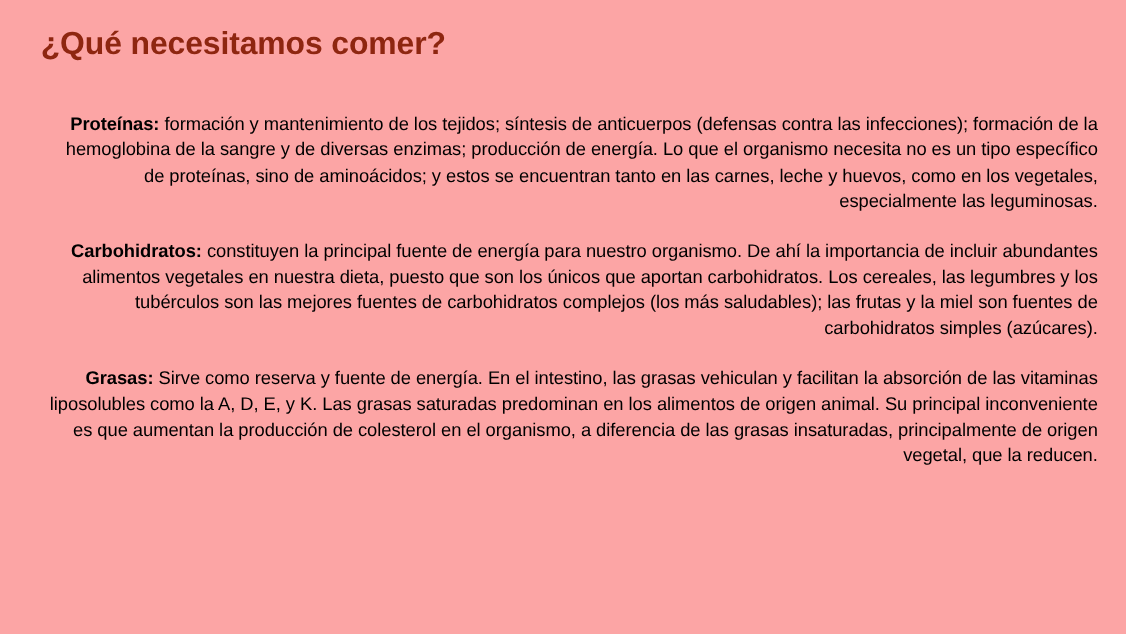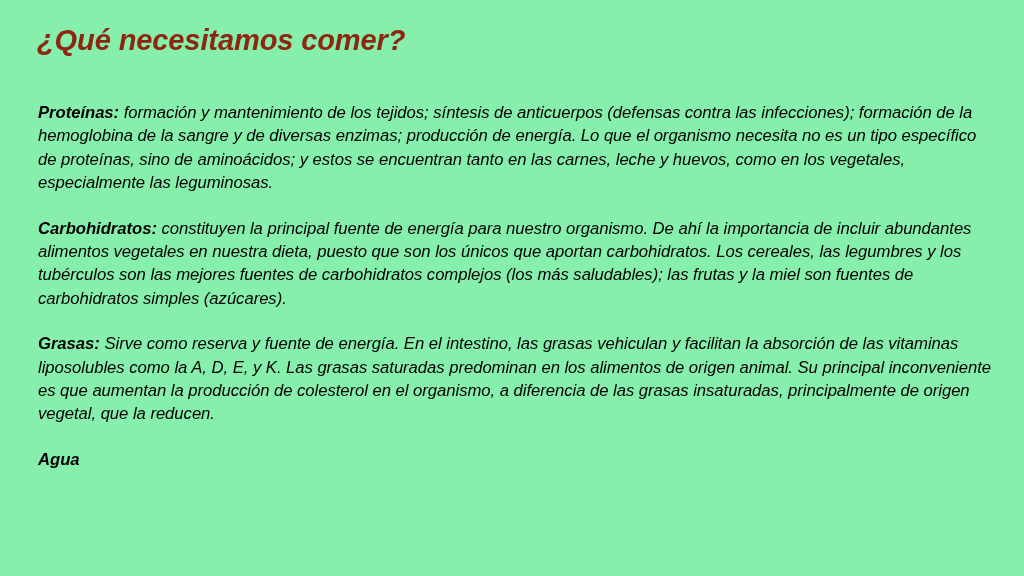--- a/index.html
+++ b/index.html
@@ -13,23 +13,22 @@
     height: 576px;
     overflow: hidden;
     font-family: "Liberation Sans", sans-serif;
     -webkit-font-smoothing: antialiased;
   }
 
   .slide {
     position: relative;
     width: 1024px;
     height: 576px;
-    background: #86efac;
+    background: #fca5a5;
     box-sizing: border-box;
-    font-style: italic;
   }
 
   .slide-title {
     position: absolute;
     left: 37px;
     top: 22px;
     width: 950px;
     margin: 0;
     font-size: 29px;
     font-weight: bold;
@@ -44,21 +43,21 @@
     left: 38px;
     top: 101px;
     width: 960px;
   }
 
   .para {
     margin: 0 0 22px 0;
     font-size: 16.7px;
     line-height: 23.4px;
     color: #000000;
-    text-align: left;
+    text-align: right;
     letter-spacing: -0.05px;
   }
 
   .para:last-child {
     margin-bottom: 0;
   }
 
   .para .lead {
     font-weight: bold;
   }
@@ -76,16 +75,15 @@
 
   <div class="body-block">
 
     <p class="para"><span class="lead">Proteínas:</span><span class="rest"> formación y mantenimiento de los tejidos; síntesis de anticuerpos (defensas contra las infecciones); formación de la hemoglobina de la sangre y de diversas enzimas; producción de energía. Lo que el organismo necesita no es un tipo específico de proteínas, sino de aminoácidos; y estos se encuentran tanto en las carnes, leche y huevos, como en los vegetales, especialmente las leguminosas.</span></p>
 
     <p class="para"><span class="lead">Carbohidratos:</span><span class="rest"> constituyen la principal fuente de energía para nuestro organismo. De ahí la importancia de incluir abundantes alimentos vegetales en nuestra dieta, puesto que son los únicos que aportan carbohidratos. Los cereales, las legumbres y los tubérculos son las mejores fuentes de carbohidratos complejos (los más saludables); las frutas y la miel son fuentes de carbohidratos simples (azúcares).</span></p>
 
 
     <p class="para"><span class="lead">Grasas:</span><span class="rest"> Sirve como reserva y fuente de energía. En el intestino, las grasas vehiculan y facilitan la absorción de las vitaminas liposolubles como la A, D, E, y K. Las grasas saturadas predominan en los alimentos de origen animal. Su principal inconveniente es que aumentan la producción de colesterol en el organismo, a diferencia de las grasas insaturadas, principalmente de origen vegetal, que la reducen.</span></p>
 
-    <p class="para standalone"><span class="lead">Agua</span></p>
 
   </div>
 </div>
 
 </body></html>

